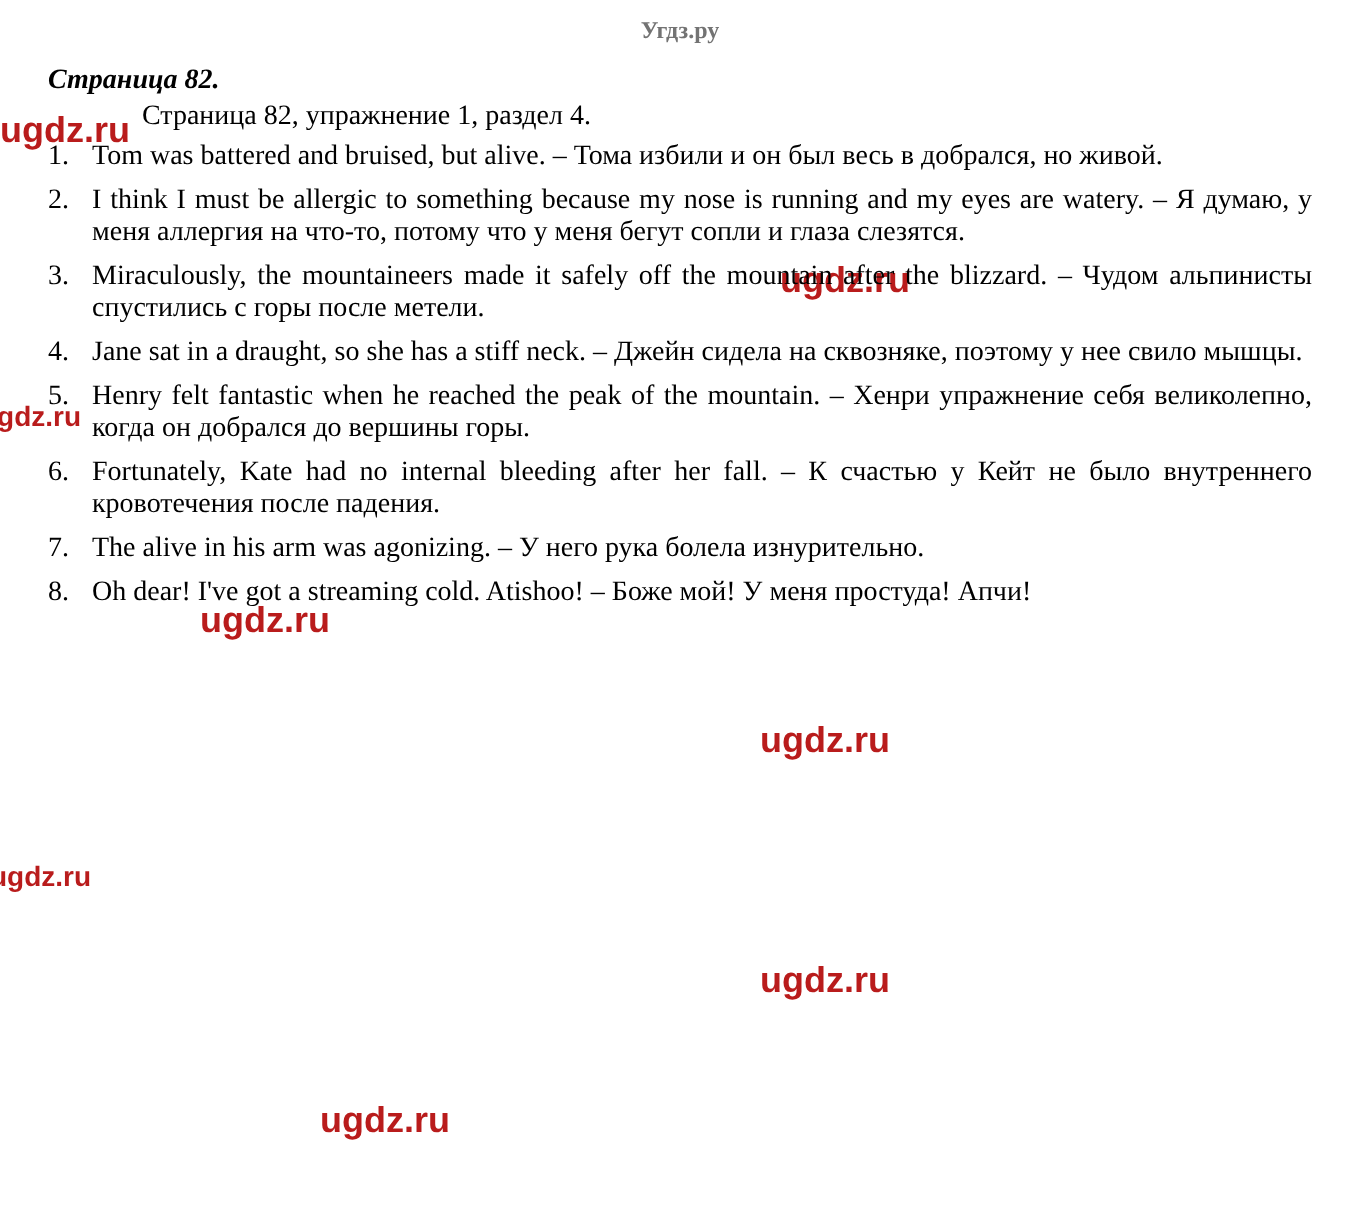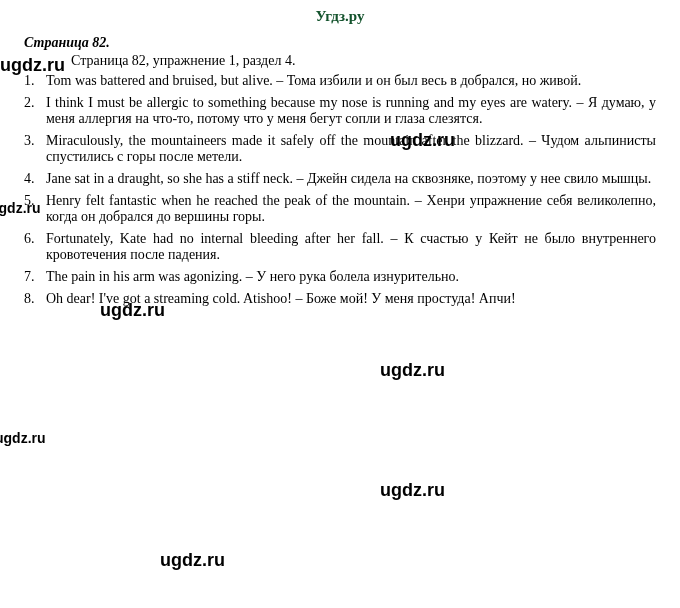--- a/index.html
+++ b/index.html
@@ -14,28 +14,28 @@
       background: #ffffff;
       font-family: Times New Roman, serif;
       font-size: 14px;
       color: #000000;
       position: relative;
     }
 
     .header {
       text-align: center;
       padding: 8px 0 4px 0;
-      font-size: 15px;
+      font-size: 12px;
       font-weight: bold;
-      color: #14532d;
+      color: #737373;
     }
 
     .watermark {
       position: absolute;
-      color: #000000;
+      color: #b91c1c;
       font-size: 18px;
       font-weight: bold;
       font-family: Arial, sans-serif;
       pointer-events: none;
       user-select: none;
       white-space: nowrap;
     }
 
     .content {
       padding: 6px 24px 10px 24px;
@@ -139,21 +139,21 @@
       <li>
         <span class="item-number">5.</span>
         <span class="item-text">Henry felt fantastic when he reached the peak of the mountain. – Хенри упражнение себя великолепно, когда он добрался до вершины горы.</span>
       </li>
       <li>
         <span class="item-number">6.</span>
         <span class="item-text">Fortunately, Kate had no internal bleeding after her fall. – К счастью у Кейт не было внутреннего кровотечения после падения.</span>
       </li>
       <li>
         <span class="item-number">7.</span>
-        <span class="item-text">The pain in his arm was agonizing. – У него рука болела изнурительно.</span>
+        <span class="item-text">The alive in his arm was agonizing. – У него рука болела изнурительно.</span>
       </li>
       <li>
         <span class="item-number">8.</span>
         <span class="item-text">Oh dear! I've got a streaming cold. Atishoo! – Боже мой! У меня простуда! Апчи!</span>
       </li>
     </ol>
 
 </div>
 
 </body></html>

